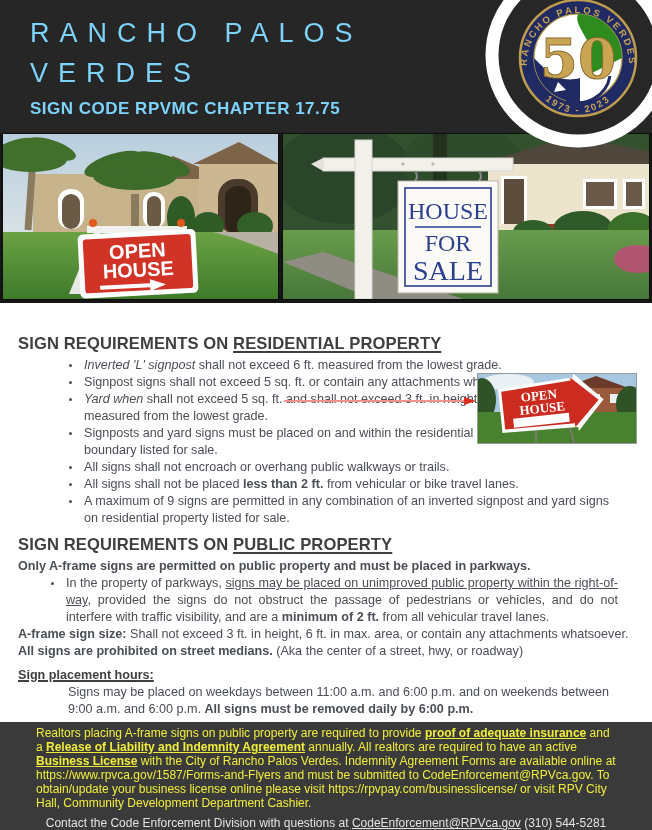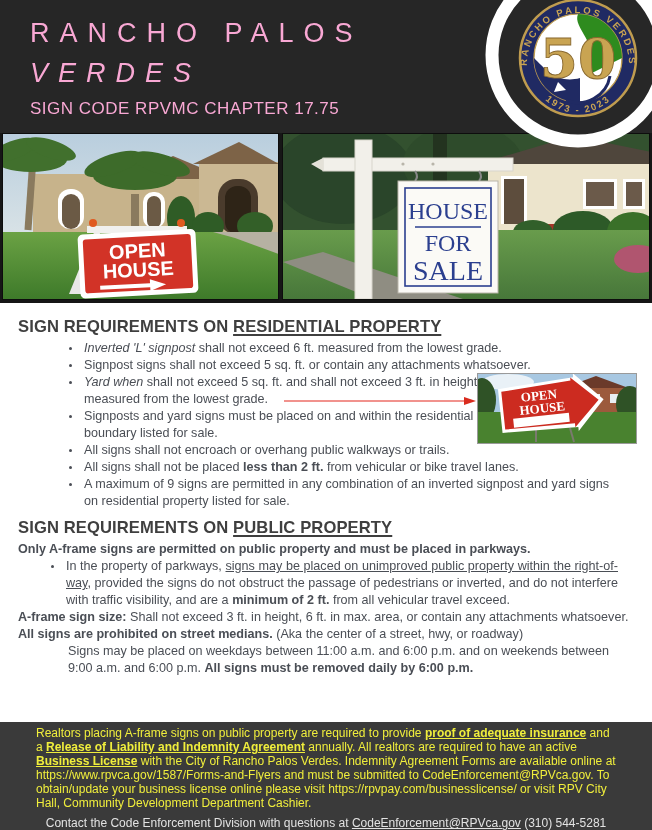--- a/index.html
+++ b/index.html
@@ -7,35 +7,35 @@
   .page {
     position:relative; width:652px; height:830px; margin:0 auto;
     background:#ffffff; overflow:hidden;
     font-family:"Liberation Sans", sans-serif; color:#4a4e55;
   }
   
   .header {
     position:absolute; top:0; left:0; width:652px; height:133px;
     background:#262626;
   }
-  .title-block { position:absolute; left:30px; top:20px; color:#f9a8d4; }
+  .title-block { position:absolute; left:30px; top:20px; color:#7dd3fc; }
   .title-line { font-size:27px; letter-spacing:10px; font-weight:400; line-height:1.0; }
-  .title-line + .title-line { margin-top:13px;font-style:italic; }
-  .subtitle { margin-top:12px; font-size:17px; letter-spacing:0.5px; font-weight:400; }
+  .title-line + .title-line { margin-top:13px; }
+  .subtitle { margin-top:12px; font-size:17px; letter-spacing:0.5px; font-weight:700; }
   .logo-wrap { position:absolute; left:478px; top:-42px; width:200px; height:200px; z-index:5; }
   
   .photo-strip {
     position:absolute; top:133px; left:0; width:652px; height:170px;
     background:#161616; display:flex; gap:3px; padding:0 2px 3px 2px;
   }
   .photo { height:167px; overflow:hidden; border:1px solid #0d0d0d; }
   .photo svg { display:block; }
   
   .content {
-    position:absolute; top:303px; left:0; width:652px;
+    position:absolute; top:320px; left:0; width:652px;
     padding:14px 18px 0 18px; font-size:12.6px; line-height:17px;
   }
   h2.sec {
     font-size:16.6px; color:#3f3f3f; font-weight:bold; letter-spacing:0.1px;
     line-height:20px; margin-bottom:3px;
   }
   h2.sec .u { text-decoration:underline; text-decoration-thickness:2px; text-underline-offset:2px; }
   ul.blist { list-style:disc; margin:0 16px 0 0; padding-left:64px; }
   ul.blist li { padding-left:2px; }
   ul.blist li::marker { font-size:10px; color:#4a4e55; }
@@ -222,25 +222,26 @@
       <li class="narrow1"><span class="i">Yard when</span><span> shall not exceed 5 sq. ft. and shall not exceed 3 ft. in height when measured from the lowest grade.</span></li>
       <li class="narrow2"><span>Signposts and yard signs must be placed on and within the residential property boundary listed for sale.</span></li>
       <li><span>All signs shall not encroach or overhang public walkways or trails.</span></li>
       <li><span>All signs shall not be placed </span><span class="b">less than 2 ft.</span><span> from vehicular or bike travel lanes.</span></li>
       <li><span>A maximum of 9 signs are permitted in any combination of an inverted signpost and yard signs on residential property listed for sale.</span></li>
     </ul>
 
     <h2 class="sec pub-head"><span>SIGN REQUIREMENTS ON </span><span class="u">PUBLIC PROPERTY</span></h2>
     <div><span class="b">Only A-frame signs are permitted on public property and must be placed in parkways.</span></div>
     <ul class="blist blist-public">
-      <li class="justify"><span>In the property of parkways, </span><span class="u">signs may be placed on unimproved public property within the right-of-way</span><span>, provided the signs do not obstruct the passage of pedestrians or inverted, and do not interfere with traffic visibility, and are a </span><span class="b">minimum of 2 ft.</span><span> from all vehicular travel exceed.</span></li>
+      <li class="justify"><span>In the property of parkways, </span><span class="u">signs may be placed on unimproved public property within the right-of-way</span><span>, provided the signs do not obstruct the passage of pedestrians or vehicles, and do not interfere with traffic visibility, and are a </span><span class="b">minimum of 2 ft.</span><span> from all vehicular travel lanes.</span></li>
     </ul>
     <div class="hang"><span class="b">A-frame sign size:</span><span> Shall not exceed 3 ft. in height, 6 ft. in max. area, or contain any attachments whatsoever.</span></div>
     <div><span class="b">All signs are prohibited on street medians.</span><span> (Aka the center of a street, hwy, or roadway)</span></div>
 
+    <div class="hours-head"><span class="b u">Sign placement hours:</span></div>
     <div class="hours-body"><span>Signs may be placed on weekdays between 11:00 a.m. and 6:00 p.m. and on weekends between 9:00 a.m. and 6:00 p.m. </span><span class="b">All signs must be removed daily by 6:00 p.m.</span></div>
   </div>
 
   <div class="red-arrow">
     <svg width="192" height="8" viewBox="0 0 192 8">
       <line x1="0" y1="4" x2="180" y2="4" stroke="#f1928d" stroke-width="2.2"></line>
       <polygon points="180,0 192,4 180,8" fill="#d92b1e"></polygon>
     </svg>
   </div>
 

